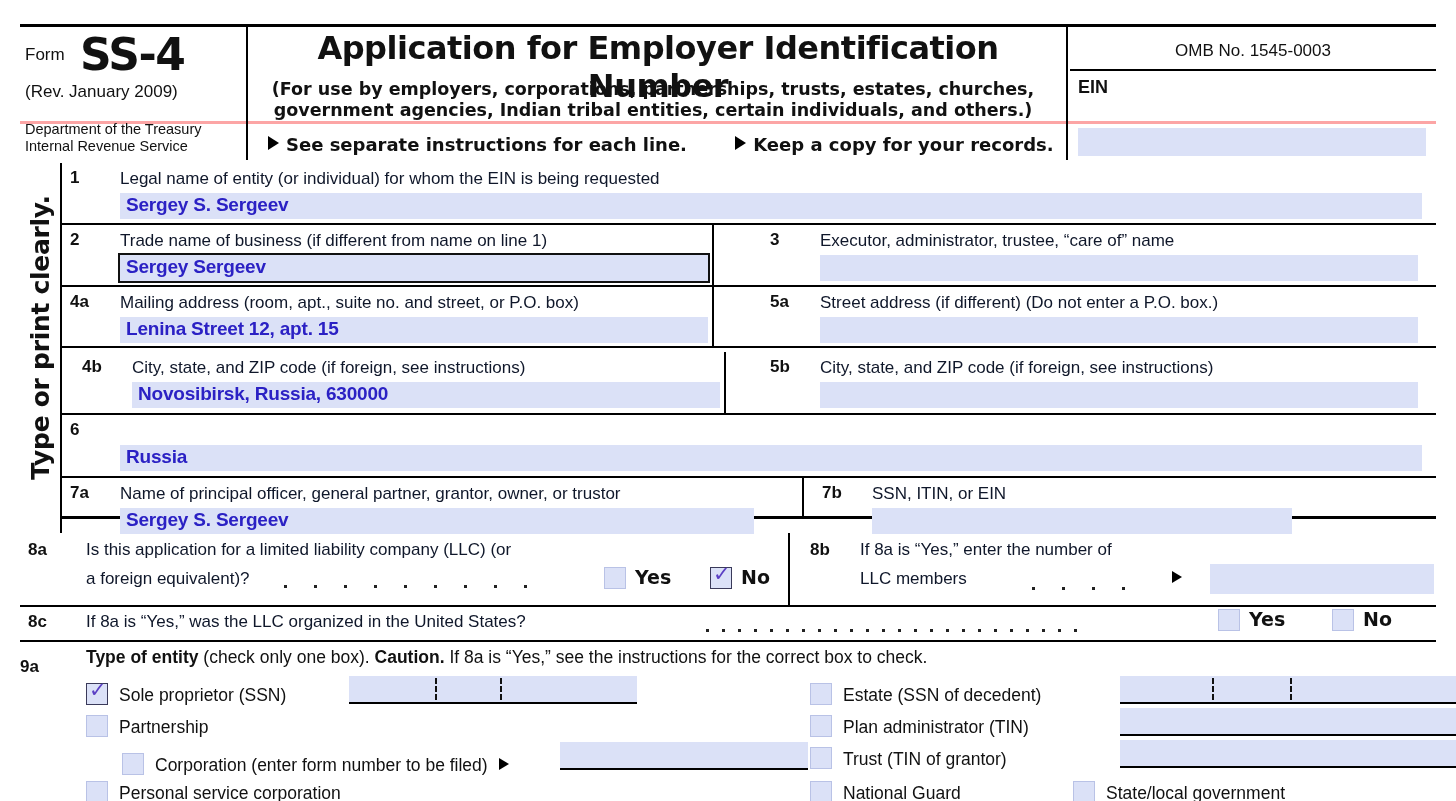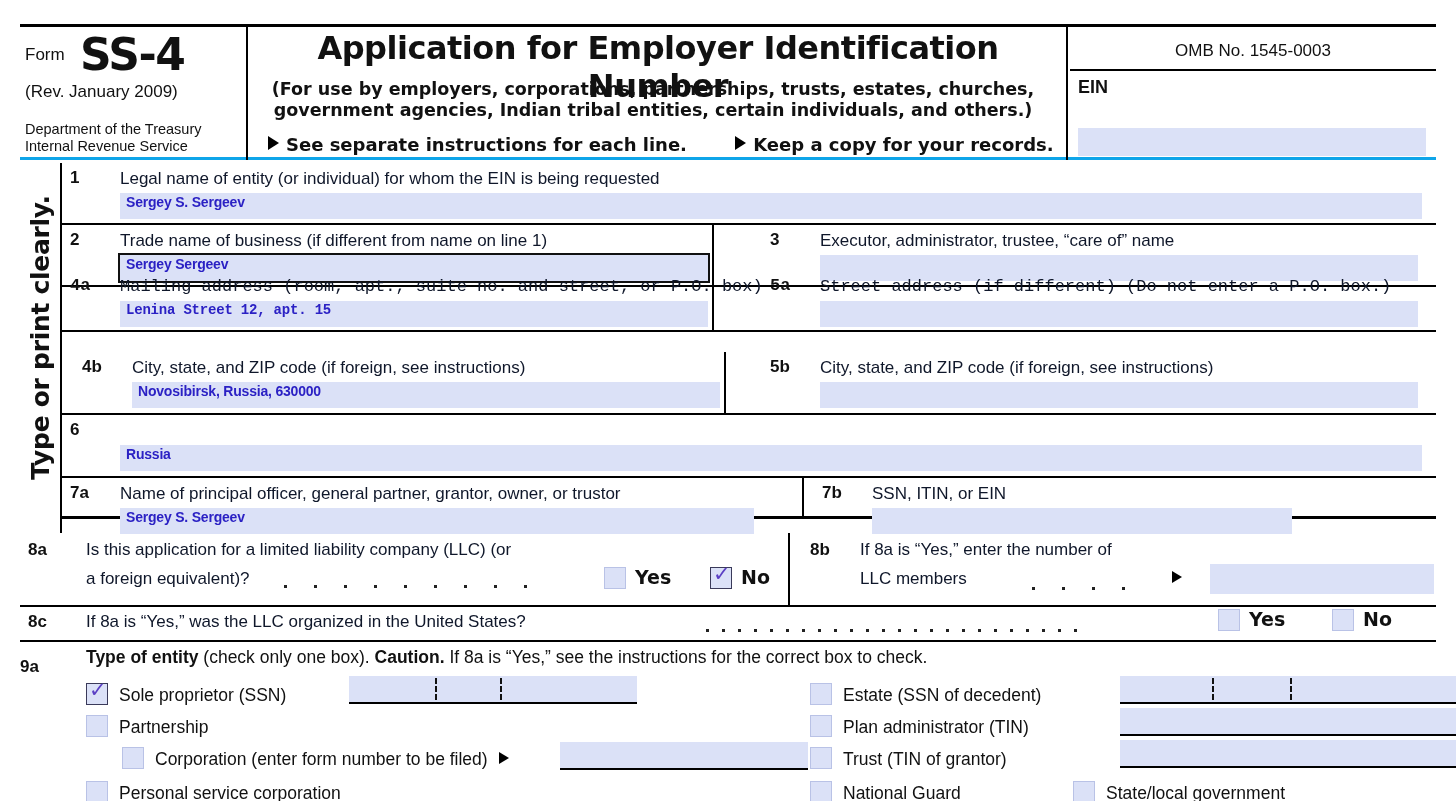--- a/index.html
+++ b/index.html
@@ -9,27 +9,27 @@
   body {
     width: 1456px; height: 801px;
     font-family: "Liberation Sans", sans-serif;
     color: #111;
     overflow: hidden;
   }
   .page { position: relative; width: 1456px; height: 801px; }
 
   
   .fill      { background: #dbe1f7; }
-  .val       { color: #2b21c4; font-weight: bold; font-size: 14px; letter-spacing: -0.2px; }
+  .val       { color: #2b21c4; font-weight: bold; font-size: 19px; letter-spacing: -0.2px; }
   .lbl       { font-size: 17px; color: #0f172a; }
   .num       { font-size: 17px; font-weight: bold; }
 
   
-  .header { position: absolute; left: 20px; top: 24px; width: 1416px; height: 136px;
-            border-top: 3px solid #000; border-bottom: 3px solid #0ea5e9; box-sizing: border-box; }
+  .header { position: absolute; left: 20px; top: 24px; width: 1416px; height: 100px;
+            border-top: 3px solid #000; border-bottom: 3px solid #fca5a5; box-sizing: border-box; }
 
   .hdr-left { position: absolute; left: 0; top: 0; width: 228px; height: 133px;
               border-right: 2px solid #000; box-sizing: border-box; }
   .form-word { position: absolute; left: 5px; top: 18px; font-size: 17px; }
   .form-name { position: absolute; left: 60px; top: 2px; font-size: 44px; font-weight: bold;
                letter-spacing: -1.5px; font-family: "DejaVu Sans", sans-serif; }
   .rev       { position: absolute; left: 5px; top: 55px; font-size: 17px; }
   .dept      { position: absolute; left: 5px; top: 94px; font-size: 14.5px; line-height: 17px; }
 
   .hdr-mid { position: absolute; left: 230px; top: 0; width: 818px; height: 133px;
@@ -175,21 +175,21 @@
         <div class="cval val">Sergey Sergeev</div>
       </div>
       <div class="cell" style="left:652px; width:722px;">
         <div class="cnum" style="left:56px;">3</div>
         <div class="ctext lbl" style="left:106px;">Executor, administrator, trustee, “care of” name</div>
         <div class="cfill fill" style="left:106px; width:598px;"></div>
         <div class="cval val" style="left:112px;"></div>
       </div>
     </div>
 
-    <div class="row" style="top:108px; height:61px;font-family:Liberation Mono, monospace;">
+    <div class="row" style="top:124px; height:61px;">
       <div class="cell rsplit" style="left:0; width:652px;">
         <div class="cnum">4a</div>
         <div class="ctext lbl">Mailing address (room, apt., suite no. and street, or P.O. box)</div>
         <div class="cfill fill" style="width:588px;"></div>
         <div class="cval val">Lenina Street 12, apt. 15</div>
       </div>
       <div class="cell" style="left:652px; width:722px;">
         <div class="cnum" style="left:56px;">5a</div>
         <div class="ctext lbl" style="left:106px;">Street address (if different) (Do not enter a P.O. box.)</div>
         <div class="cfill fill" style="left:106px; width:598px;"></div>
@@ -287,21 +287,21 @@
     </div>
     <div class="segfill" style="left:329px; top:34px; width:288px;">
       <div class="sep" style="left:86px;"></div>
       <div class="sep" style="left:151px;"></div>
     </div>
 
     <div class="ent" style="left:66px; top:73px;">
       <span class="cb"></span><span>Partnership</span>
     </div>
 
-    <div class="ent" style="left:66px; top:105px;padding-left:36px;">
+    <div class="ent" style="left:66px; top:111px;padding-left:36px;">
       <span class="cb"></span><span>Corporation (enter form number to be filed)</span>
       <span class="arrow-sm" style="margin-left:6px;"></span>
     </div>
     <div class="plainfill" style="left:540px; top:100px; width:248px;"></div>
 
     <div class="ent" style="left:66px; top:139px;">
       <span class="cb"></span><span>Personal service corporation</span>
     </div>
 
     <div class="ent" style="left:790px; top:41px;">

